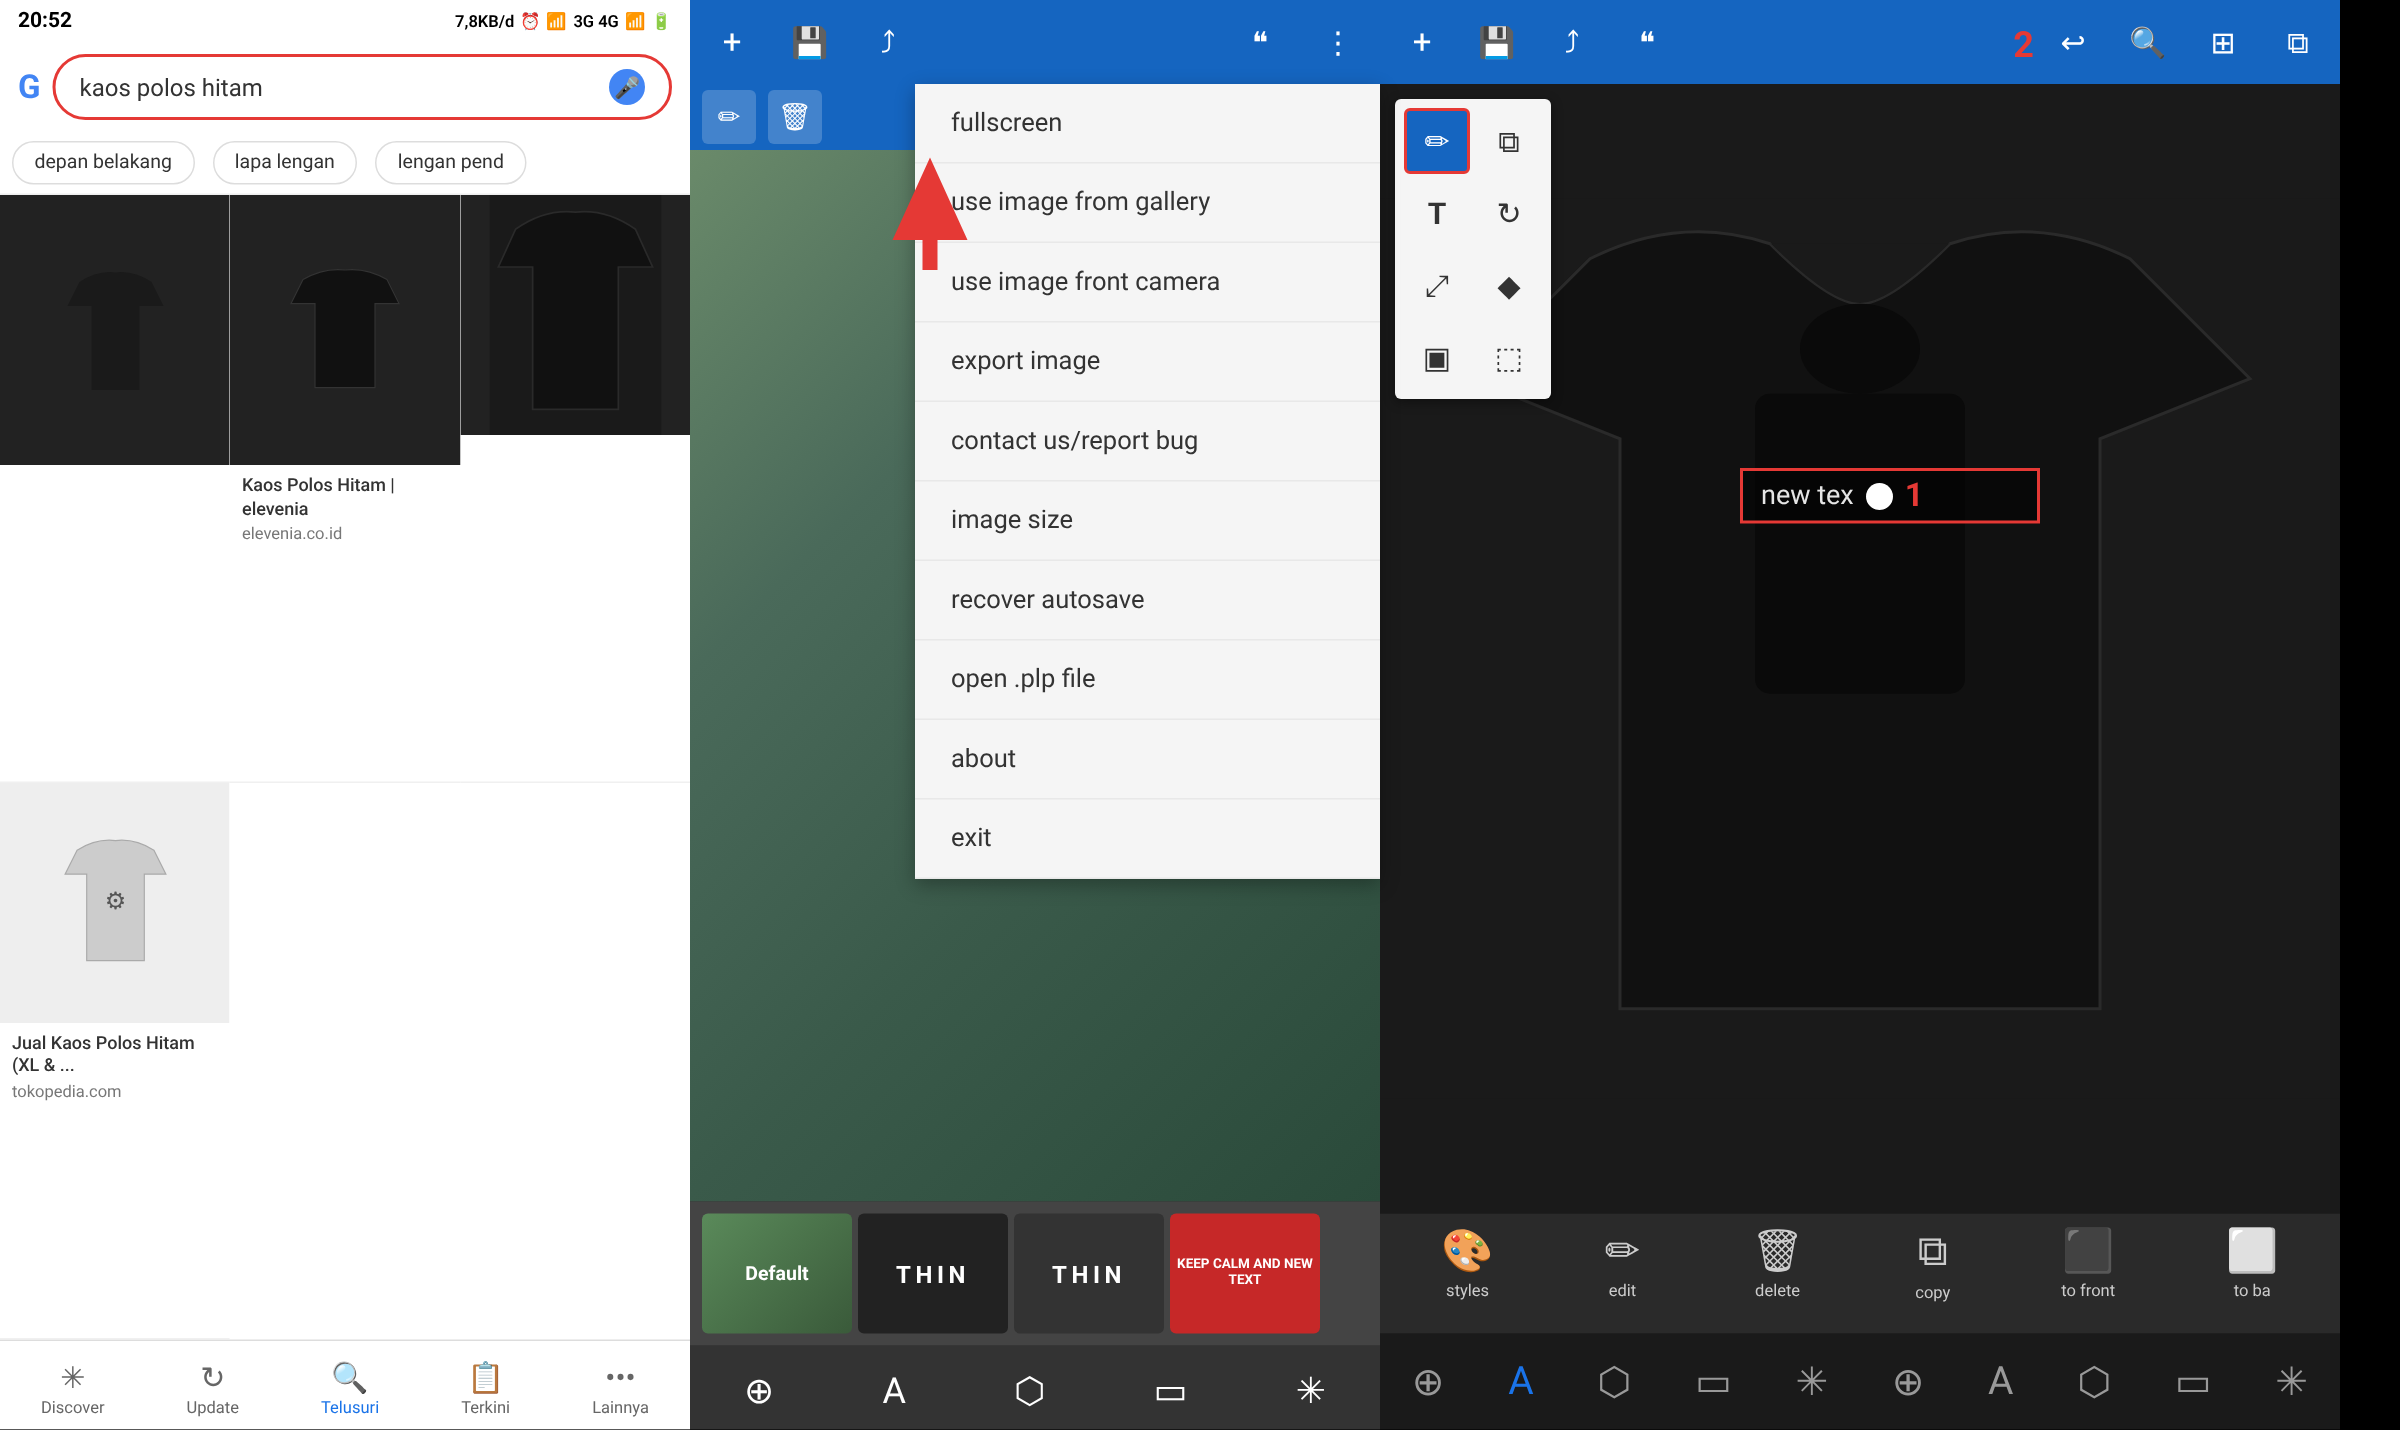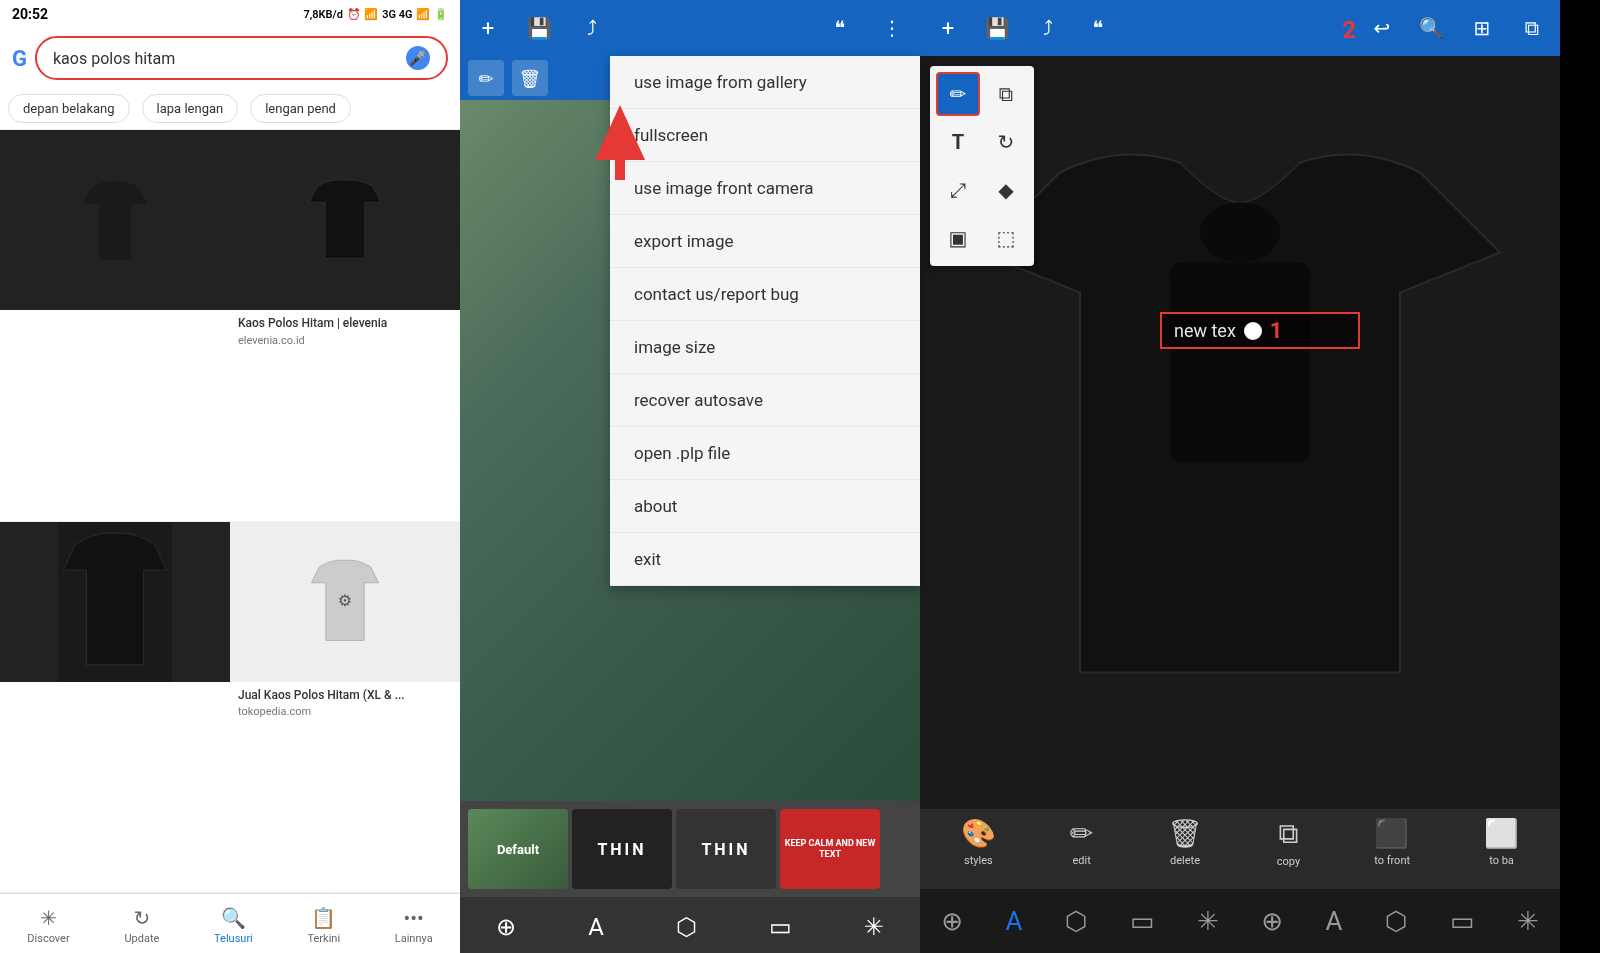--- a/index.html
+++ b/index.html
@@ -89,21 +89,21 @@
 
     .search-results {
       flex: 1;
       overflow: hidden;
       display: flex;
       flex-direction: column;
     }
 
     .results-grid {
       display: grid;
-      grid-template-columns: 1fr 1fr;
+      grid-template-columns: 1fr 1fr 1fr;
       gap: 0;
       flex: 1;
       overflow: hidden;
     }
 
     .result-item {
       border-bottom: 1px solid #f0f0f0;
       overflow: hidden;
     }
 
@@ -585,22 +585,22 @@
     </div>
 
     <div style="position:absolute;top:0;left:130px;z-index:200;">
       <svg width="60" height="80" viewBox="0 0 60 80">
         <polygon points="30,5 5,60 25,60 25,80 35,80 35,60 55,60" fill="#e53935"></polygon>
       </svg>
     </div>
   </div>
 
   <div class="dropdown-menu">
+    <div class="menu-item">fullscreen</div>
     <div class="menu-item">use image from gallery</div>
-    <div class="menu-item">fullscreen</div>
     <div class="menu-item">use image front camera</div>
     <div class="menu-item">export image</div>
     <div class="menu-item">contact us/report bug</div>
     <div class="menu-item">image size</div>
     <div class="menu-item">recover autosave</div>
     <div class="menu-item">open .plp file</div>
     <div class="menu-item">about</div>
     <div class="menu-item">exit</div>
   </div>
 

